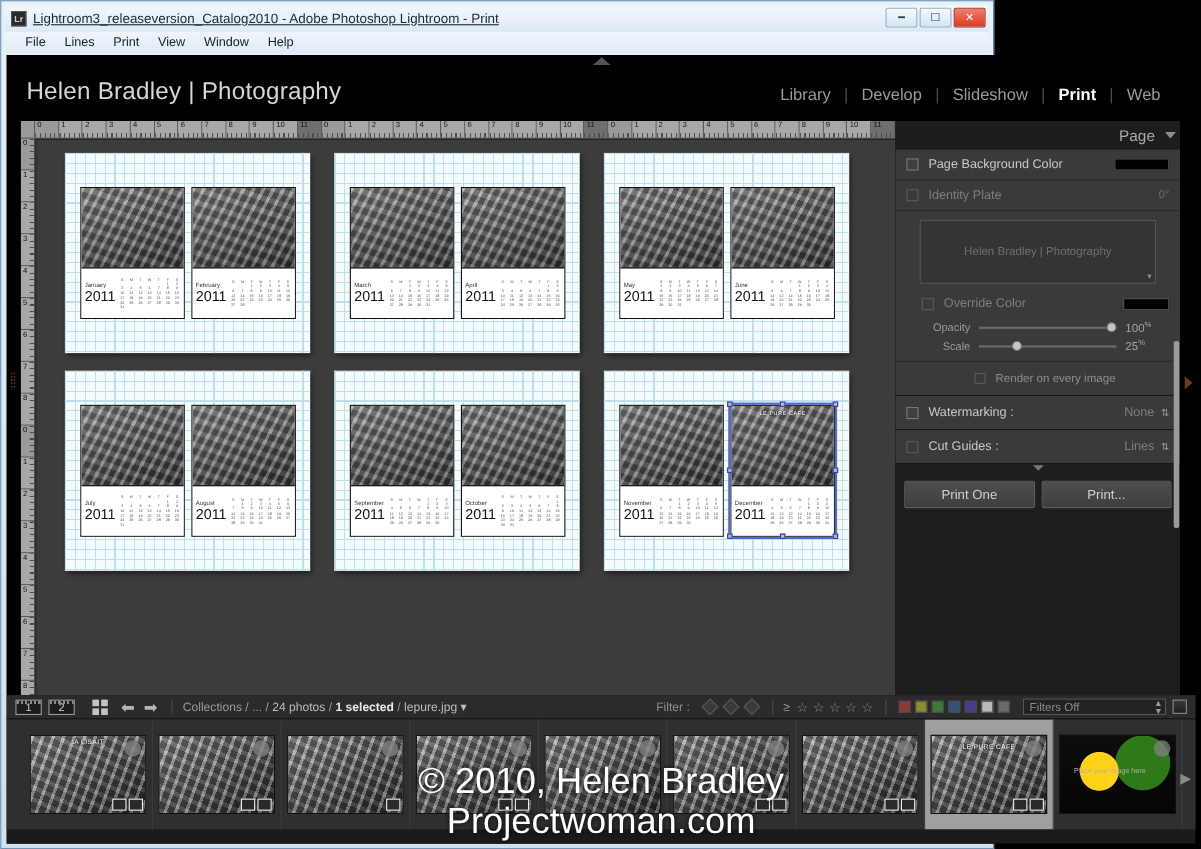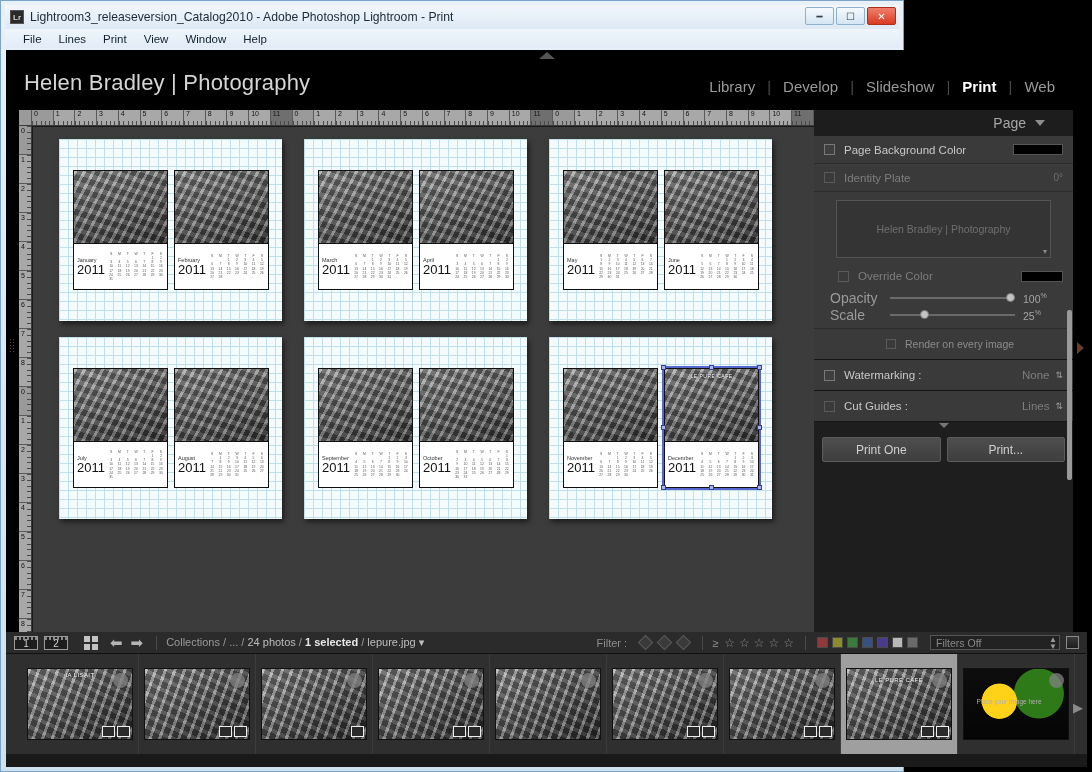--- a/index.html
+++ b/index.html
@@ -8,21 +8,21 @@
 
   
   #app { position:relative; width:904px; height:772px;
          background:linear-gradient(#e8f0f8,#cfe0ef); padding:4px 4px 4px 4px;
          border:1px solid #7ba3c8; }
   #titlebar { height:24px; display:flex; align-items:center; position:relative;
               background:linear-gradient(#f2f7fc,#dde9f4); padding-left:5px; }
   #lr-icon { width:14px; height:14px; background:#2a2a2a; color:#cfcfcf;
              font-size:8px; line-height:14px; text-align:center; border:1px solid #555;
              font-weight:bold; margin-right:6px; }
-  #title-text { font-size:12.2px; color:#1a2a38; white-space:nowrap; }
+  #title-text { font-size:12.2px; color:#1a2a38; white-space:nowrap;text-decoration:underline; }
   #winbtns { position:absolute; right:3px; top:2px; display:flex; gap:2px; }
   .wbtn { width:29px; height:18px; border:1px solid #8fb0cc; border-radius:2px;
           background:linear-gradient(#f6fafd,#d5e5f2); display:flex;
           align-items:center; justify-content:center; font-size:10px; color:#2b3c4c; }
   .wbtn.close { background:linear-gradient(#f0806e,#d93a22); border-color:#a8301c; color:#fff; }
 
   
   #menubar { height:19px; display:flex; align-items:center; gap:1px; padding-left:10px;
              background:linear-gradient(#eef5fb,#e2ecf6); }
   .menu-item { font-size:11.5px; color:#102030; padding:1px 8px; }
@@ -127,42 +127,42 @@
   .tb-val { color:#dcdcdc; font-size:11px; margin-left:6px; }
   .tb-stepper { color:#bbb; font-size:9px; margin-left:4px; }
   .tb-sep { width:1px; height:20px; background:#5c5c5c; margin:0 14px; }
   #pagecount { margin-left:auto; color:#bdbdbd; font-size:11px; }
 
   
   #rpanel { position:absolute; left:808px; top:0; width:259px; height:522px;
             background:#1e1e1e; overflow:hidden; }
   .rp-sec { background:#3a3a3a; border-bottom:1px solid #151515; }
   .rp-hdr { background:#1d1d1d; height:26px; display:flex; align-items:center;
-            justify-content:flex-end; padding-right:28px; color:#a8a8a8; font-size:14px; }
+            justify-content:flex-end; padding-right:4px; color:#a8a8a8; font-size:14px; }
   .rp-hdr .tri { margin-left:9px; width:0;height:0;border-left:5px solid transparent;
                  border-right:5px solid transparent;border-top:6px solid #8d8d8d; }
   .rp-row { height:28px; display:flex; align-items:center; padding:0 10px;
             border-bottom:1px solid #2c2c2c; }
   .cbx { width:11px; height:11px; border:1px solid #787878; background:#3f3f3f;
          margin-right:9px; flex:none; }
   .cbx.dim { border-color:#5a5a5a; background:#3a3a3a; }
   .rp-lbl { color:#c8c8c8; font-size:11.5px; }
   .rp-lbl.dim { color:#7e7e7e; }
   .rp-right { margin-left:auto; display:flex; align-items:center; gap:6px; }
   .swatch { width:50px; height:11px; background:#000; border:1px solid #555; }
   .deg { color:#6e6e6e; font-size:10px; }
   .btn-rotate { margin:5px auto 6px; width:106px; height:17px; border-radius:8px;
         background:linear-gradient(#474747,#3a3a3a); border:1px solid #595959;
         color:#8f8f8f; font-size:11px; display:flex; align-items:center; justify-content:center; }
   #idpreview { margin:8px 22px 6px; height:58px; background:#343434; border:1px solid #545454;
         display:flex; align-items:center; justify-content:center;
         color:#6f6f6f; font-size:10.5px; position:relative; }
   #idpreview .corner { position:absolute; right:3px; bottom:1px; color:#8a8a8a; font-size:8px; }
   .slider-row { height:20px; display:flex; align-items:center; padding:0 16px; }
-  .sl-lbl { color:#9a9a9a; font-size:14px; width:52px; text-align:left; }
+  .sl-lbl { color:#9a9a9a; font-size:10px; width:52px; text-align:right; }
   .track { position:relative; flex:1; height:2px; background:#6a6a6a; margin:0 8px; }
   .knob { position:absolute; top:-4px; width:9px; height:9px; border-radius:50%;
           background:#c4c4c4; border:1px solid #7a7a7a; }
   .sl-val { color:#a5a5a5; font-size:10.5px; width:34px; }
   .sl-val sup { font-size:7px; }
   .sub-row { height:19px; display:flex; align-items:center; padding-left:72px; }
   .sub-row .cbx { width:10px; height:10px; }
   .sub-lbl { color:#8c8c8c; font-size:10.5px; }
   .stepper { color:#9a9a9a; font-size:9px; }
   #printbtns { display:flex; gap:6px; padding:8px 8px 0; }
@@ -1468,16 +1468,18 @@
           <div class="thumbcell">
             <div class="thumb flower">
               <div class="tex"></div>
               <div class="dot"></div>
               <div style="position: absolute; left: 12%; top: 42%; font-size: 6.5px; color: rgb(176, 176, 176); z-index: 3;">Place your image here</div>
             </div>
           </div>
           <div class="fs-nav" style="right: 4px;">▶</div>
         </div>
 
+      <div id="watermark">© 2010, Helen Bradley
+Projectwoman.com</div>
     </div>
 
   </div>
 </div>
 
 </body></html>

